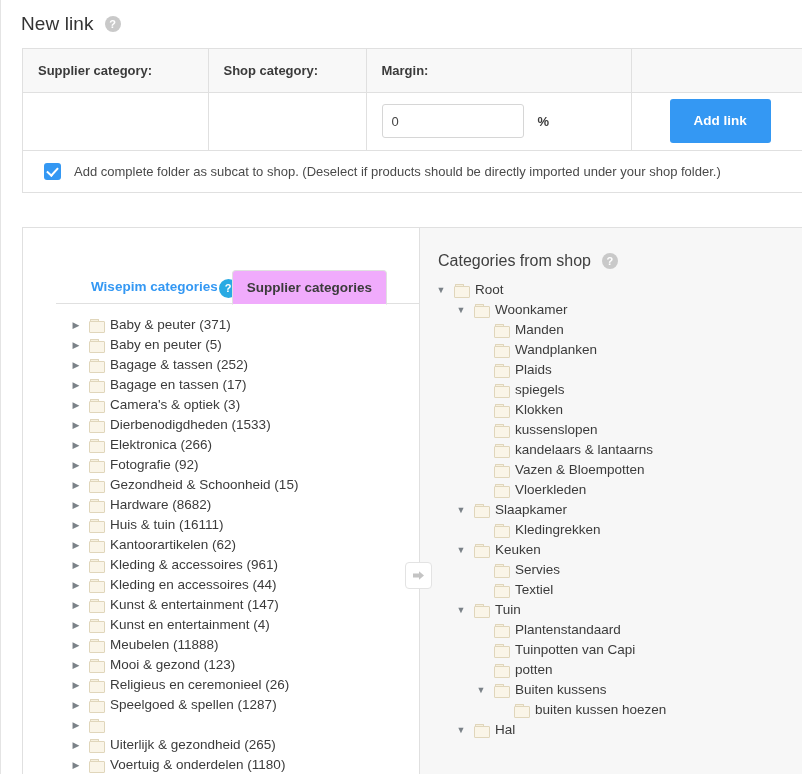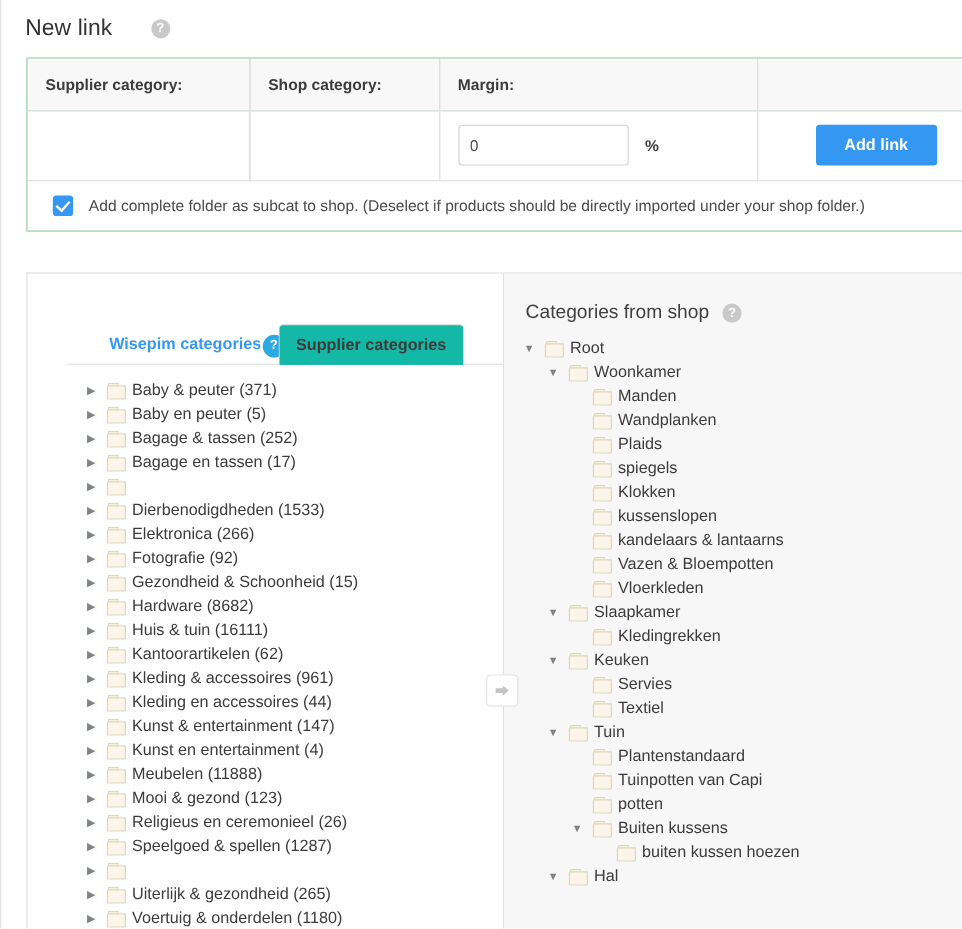--- a/index.html
+++ b/index.html
@@ -18,21 +18,20 @@
     overflow: hidden;
     border-left: 1px solid #e4e4e4;
   }
 
   
   .page-title-row {
     display: flex;
     align-items: center;
     padding: 10px 0 0 20px;
     height: 38px;
-    gap: 21px;
   }
   .page-title {
     font-size: 19px;
     font-weight: 400;
     color: #333333;
     letter-spacing: 0.1px;
   }
   .help-icon {
     display: inline-block;
     width: 16px; height: 16px;
@@ -107,24 +106,24 @@
   .add-link-btn {
     display: inline-block;
     background: #3498f3;
     color: #ffffff;
     border: none;
     border-radius: 3px;
     font-size: 13.5px;
     font-weight: bold;
     font-family: "Liberation Sans", sans-serif;
     padding: 0 24px;
-    height: 34px;
+    height: 44px;
     line-height: 34px;
     cursor: pointer;
-    margin-left: 33px;
+    margin-left: 23px;
   }
   .checkbox-row-cell {
     padding: 0 0 0 21px !important;
     height: 42px !important;
     border-right: none !important;
     border-bottom: none !important;
   }
   .cb-wrap { display: flex; align-items: center; }
   .cb-box {
     width: 17px; height: 17px;
@@ -210,21 +209,21 @@
     height: 34px;
     line-height: 34px;
     cursor: pointer;
     display: flex;
     align-items: center;
     position: relative;
   }
   .tab.inactive { color: #3498f3; }
   .tab.active {
     color: #3b3b3b;
-    background: #14b8a6;
+    background: #f0abfc;
     border: 1px solid #e0e0e0;
     border-bottom: 1px solid #ffffff;
     border-radius: 4px 4px 0 0;
     height: 35px;
     line-height: 33px;
     margin-bottom: -1px;
     z-index: 3;
   }
   .tab-badge {
     position: absolute;
@@ -414,20 +413,21 @@
             <span class="tree-label">Bagage &amp; tassen (252)</span>
           </div>
           <div class="tree-row ">
             <span class="toggle">▶</span>
             <span class="folder-icon"></span>
             <span class="tree-label">Bagage en tassen (17)</span>
           </div>
           <div class="tree-row ">
             <span class="toggle">▶</span>
             <span class="folder-icon"></span>
+            <span class="tree-label">Camera's &amp; optiek (3)</span>
           </div>
           <div class="tree-row ">
             <span class="toggle">▶</span>
             <span class="folder-icon"></span>
             <span class="tree-label">Dierbenodigdheden (1533)</span>
           </div>
           <div class="tree-row ">
             <span class="toggle">▶</span>
             <span class="folder-icon"></span>
             <span class="tree-label">Elektronica (266)</span>

